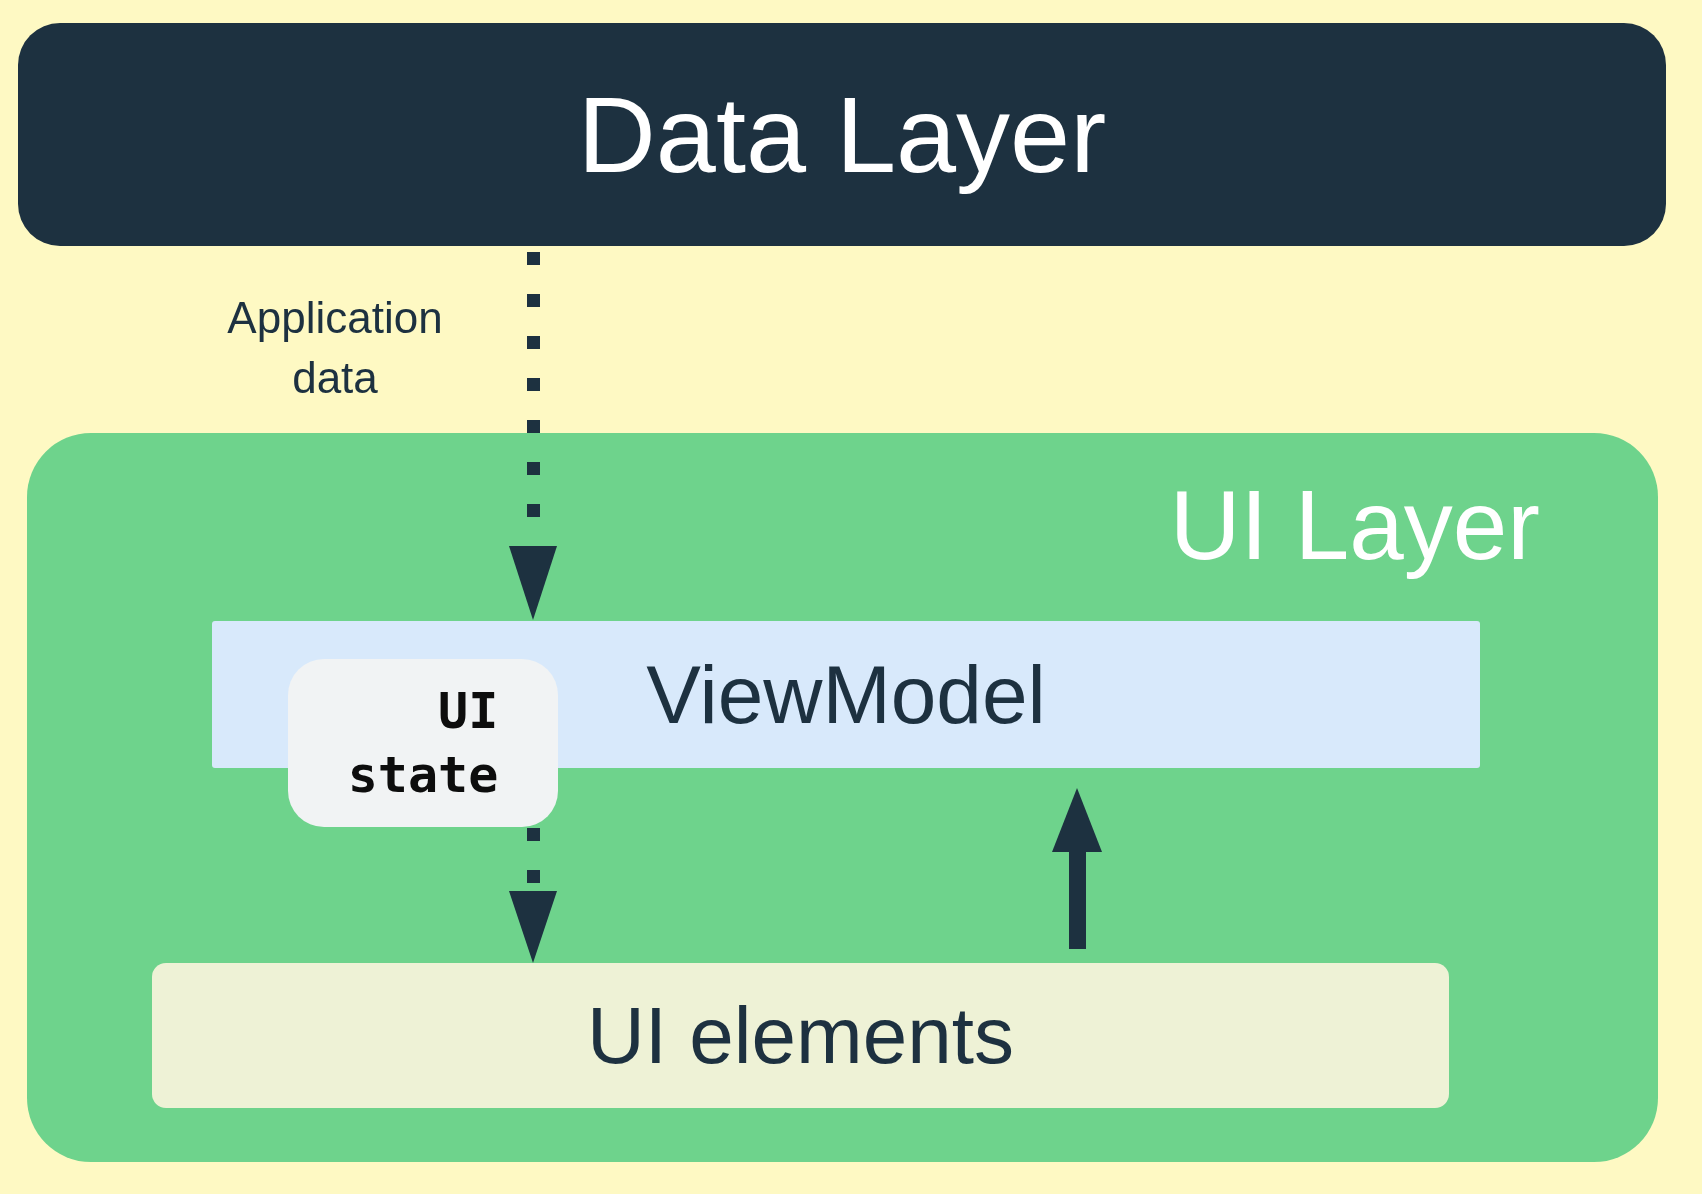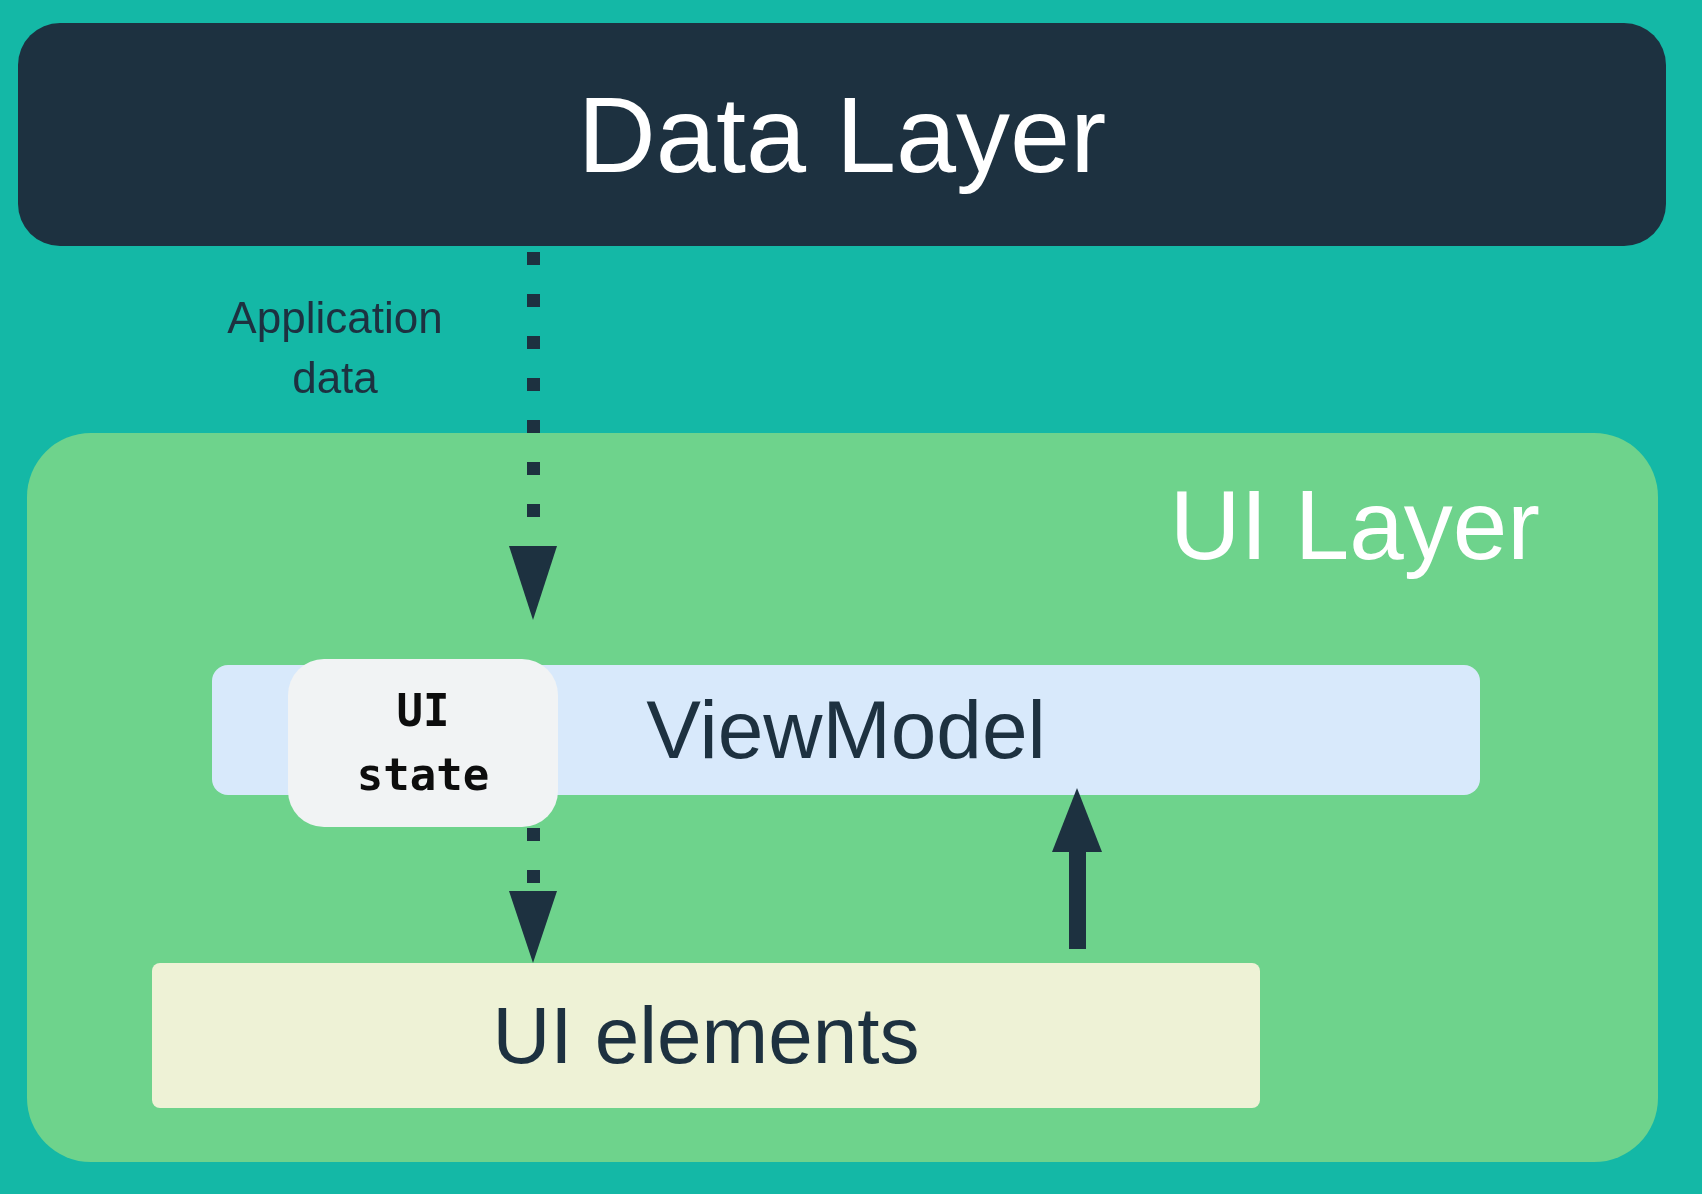--- a/index.html
+++ b/index.html
@@ -2,21 +2,21 @@
 <html style="--navy: #1d3140; --green: #6ed38c; --light-blue: #d8e9fb; --cream: #eef2d6; --ui-state-bg: #f1f3f4; --ui-state-text: #0d0d0d; --white-text: #ffffff;"><head>
 <meta charset="utf-8">
 <style>
   :root{
     --navy:#1d3140; --green:#6ed38c; --light-blue:#d8e9fb; --cream:#eef2d6;
     --ui-state-bg:#f1f3f4; --ui-state-text:#0d0d0d; --white-text:#ffffff;
   }
   *{margin:0;padding:0;box-sizing:border-box}
   html,body{background:#ffffff}
   .canvas{
-    position:relative;width:1702px;height:1194px;overflow:hidden;background:#14b8a6;
+    position:relative;width:1702px;height:1194px;overflow:hidden;background:#fef9c3;
     font-family:"Liberation Sans",sans-serif;
   }
   .abs{position:absolute}
 
   
   .data-layer-box{
     left:18px;top:23px;width:1648px;height:223px;border-radius:42px;
     background:var(--navy,#1d3140);display:flex;align-items:center;justify-content:center;
   }
   .data-layer-title{color:var(--white-text,#fff);font-size:108px;line-height:108px}
@@ -32,38 +32,38 @@
     left:27px;top:433px;width:1631px;height:729px;border-radius:64px;
     background:var(--green,#6ed38c);
   }
   .ui-layer-title{
     position:absolute;right:118px;top:43px;color:var(--white-text,#fff);
     font-size:98px;line-height:98px;
   }
 
   
   .viewmodel-bar{
-    position:absolute;left:185px;top:188px;width:1268px;height:130px;border-radius:16px;
-    background:var(--light-blue,#d8e9fb);display:flex;align-items:center;justify-content:center;margin-top:44px;
+    position:absolute;left:185px;top:188px;width:1268px;height:147px;border-radius:3px;
+    background:var(--light-blue,#d8e9fb);display:flex;align-items:center;justify-content:center;
   }
   .viewmodel-label{color:var(--navy,#1d3140);font-size:82px;line-height:82px}
 
   
   .ui-state-badge{
     position:absolute;left:261px;top:226px;width:270px;height:168px;border-radius:36px;
     background:var(--ui-state-bg,#f1f3f4);display:flex;align-items:center;justify-content:center;
   }
   .ui-state-label{
     color:var(--ui-state-text,#0d0d0d);font-family:"DejaVu Sans Mono",monospace;font-weight:700;
-    font-size:44px;line-height:64px;text-align:center;white-space:pre-line;
+    font-size:50px;line-height:64px;text-align:right;white-space:pre-line;
   }
 
   
   .ui-elements-bar{
-    position:absolute;left:125px;top:530px;width:1108px;height:145px;border-radius:8px;
+    position:absolute;left:125px;top:530px;width:1297px;height:145px;border-radius:14px;
     background:var(--cream,#eef2d6);display:flex;align-items:center;justify-content:center;
   }
   .ui-elements-label{color:var(--navy,#1d3140);font-size:80px;line-height:80px}
 
   
   .dashed-line{
     width:13px;
     background-image:repeating-linear-gradient(to bottom,
       var(--navy,#1d3140) 0px,var(--navy,#1d3140) 13px,transparent 13px,transparent 42px);
   }

